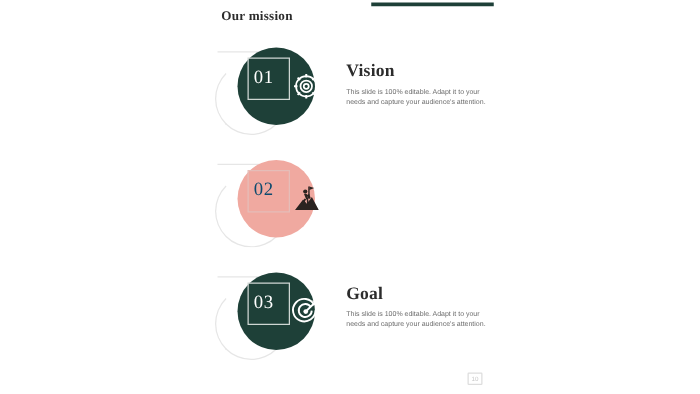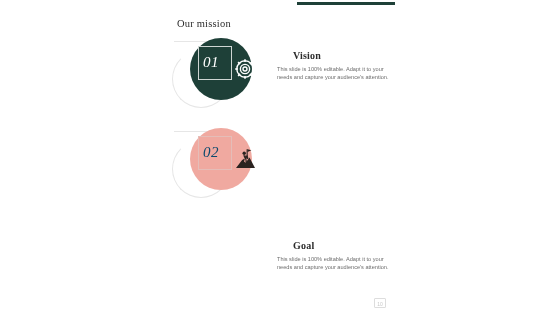--- a/index.html
+++ b/index.html
@@ -29,24 +29,24 @@
     left: 297px;
     top: 2px;
     width: 98px;
     height: 3px;
     background: #1e4038;
   }
 
   .page-title {
     position: absolute;
     left: 177px;
-    top: 18px;
+    top: 8px;
     font-family: "Liberation Serif", serif;
     font-size: 10.5px;
-    font-weight: normal;
+    font-weight: bold;
     color: #2c2c2c;
     letter-spacing: 0.2px;
   }
 
   .rows {
     position: absolute;
     left: 0; top: 0;
     width: 560px; height: 315px;
   }
 
@@ -90,21 +90,20 @@
     background: #e6e6e6;
   }
 
   .circle {
     position: absolute;
     left: 18px;
     top: 2px;
     width: 62px;
     height: 62px;
     border-radius: 50%;
-    font-style: italic;
   }
   .circle-green { background: #1e4038; }
   .circle-pink  { background: #f0a9a0; }
 
   
   .num-box {
     position: absolute;
     left: 8px;
     top: 8px;
     width: 34px;
@@ -135,35 +134,35 @@
   .icon-slot svg { display: block; }
 
   .text-col {
     position: absolute;
     left: 105px;
     top: 10px;
     width: 122px;
   }
   .item-title {
     font-family: "Liberation Serif", serif;
-    font-size: 10px;
+    font-size: 14px;
     font-weight: bold;
     color: #2c2c2c;
-    margin: 0 0 4px 16px;
+    margin: 0 0 4px 0;
     letter-spacing: 0.2px;
   }
   .item-desc {
     font-family: "Liberation Sans", sans-serif;
     font-size: 5.6px;
     line-height: 8.2px;
     color: #6d6d6d;
     margin: 0;
   }
   .row-2 .text-col { top: 16px; width: 78px; }
-  .row-3 .text-col { top: 24px; }
+  .row-3 .text-col { top: 12px; }
   .row-1 .text-col { top: 14px; }
 
   .page-number {
     position: absolute;
     left: 374px;
     top: 298px;
     width: 12px;
     height: 10px;
     border: 1px solid #dddddd;
     border-radius: 1px;
@@ -239,20 +238,41 @@
                 <path d="M11.6 12.8 L12.9 13.4 L10.8 17.3 L9.6 16.4 Z"></path>
                 <path d="M13.4 12.9 L14.6 13.4 L15 17.4 L13.6 17.5 Z"></path>
               </g>
             </svg>
           </div>
         </div>
       </div>
     </div>
 
     <div class="row row-3">
+      <div class="badge-wrap">
+        <div class="arc"></div>
+        <div class="arc-line"></div>
+        <div class="circle circle-green">
+          <div class="num-box"></div>
+          <div class="num">03</div>
+          <div class="icon-slot">
+            <svg width="26" height="26" viewBox="0 0 26 26">
+              <g fill="none" stroke="#ffffff" stroke-width="1.5">
+                <path d="M19.5 8.2 A9 9 0 1 0 20.4 12.2"></path>
+                <path d="M16.6 9.6 A5.2 5.2 0 1 0 17.4 12.5"></path>
+              </g>
+              <circle cx="12.6" cy="13.2" r="1.9" fill="#ffffff"></circle>
+              <g stroke="#ffffff" stroke-width="1.5" stroke-linecap="round">
+                <line x1="12.6" y1="13.2" x2="20.4" y2="5.6"></line>
+              </g>
+              <path d="M17.6 4.3 L21.6 4.4 L21.7 8.4 L19.6 6.3 Z" fill="#ffffff"></path>
+            </svg>
+          </div>
+        </div>
+      </div>
       <div class="text-col">
         <p class="item-title">Goal</p>
         <p class="item-desc">This slide is 100% editable. Adapt it to your needs and capture your audience's attention.</p>
       </div>
     </div>
 
   </div>
 
   <div class="page-number">10</div>
 

